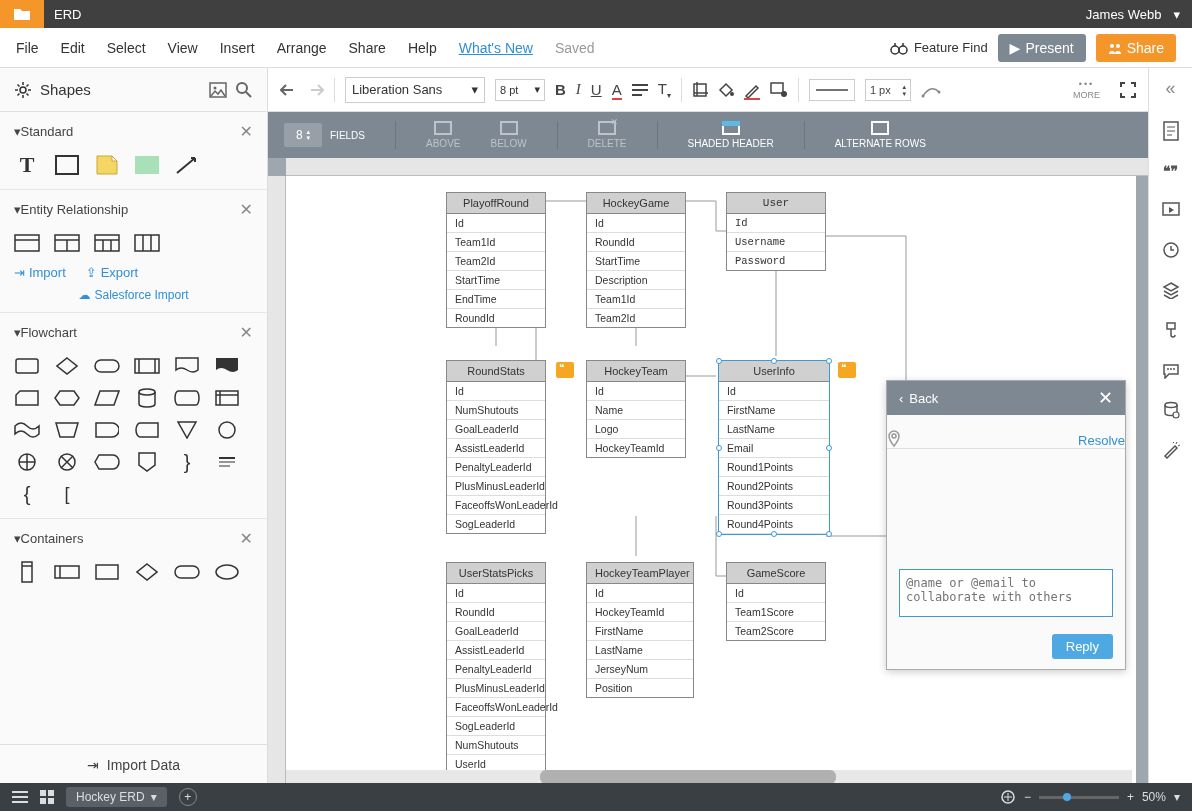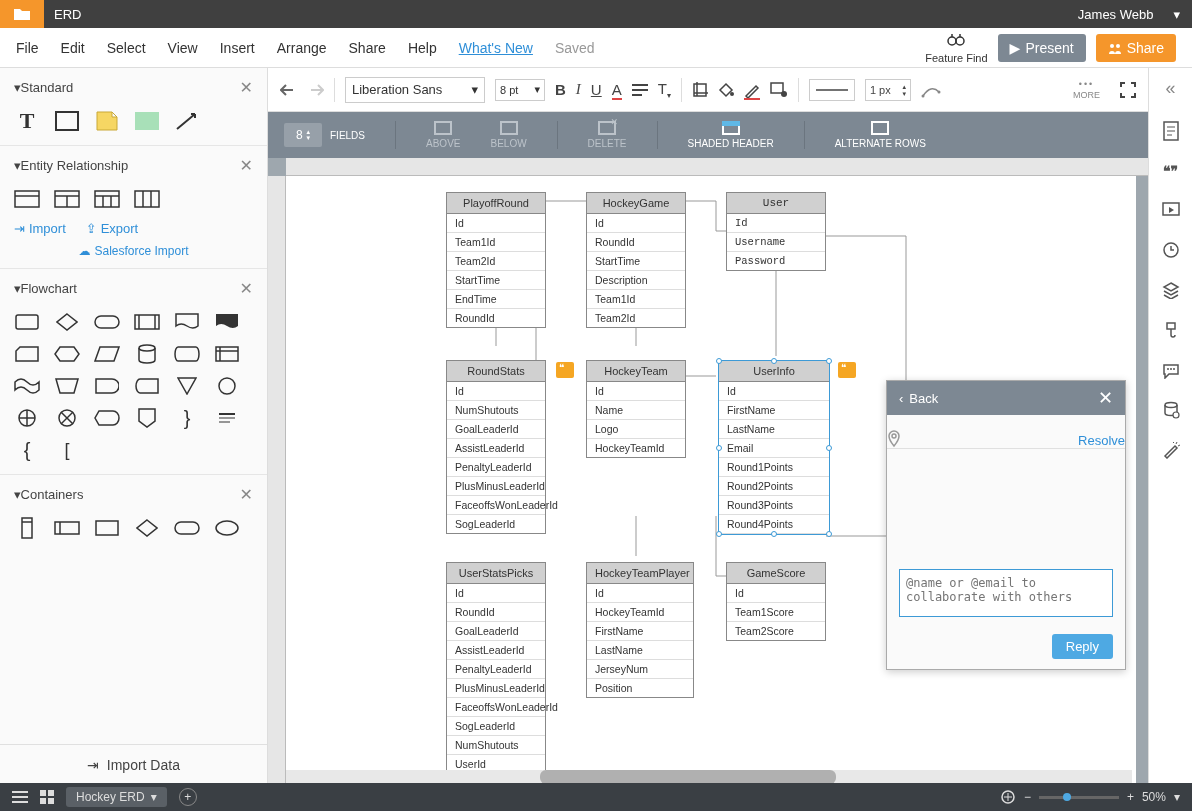--- a/index.html
+++ b/index.html
@@ -2,29 +2,29 @@
 <html><head>
 <meta charset="utf-8">
 <style>
 * { box-sizing: border-box; margin: 0; padding: 0; }
 body { font-family: Arial, sans-serif; font-size: 12px; color: #333; background: #fff; width: 1192px; height: 811px; overflow: hidden; position: relative; }
 
 
 .titlebar { background: #404040; height: 28px; display: flex; align-items: center; color: #fff; }
 .titlebar .folder-icon { width: 44px; height: 28px; background: #f5962b; display: flex; align-items: center; justify-content: center; }
 .titlebar .doc-title { margin-left: 10px; font-size: 13px; }
-.titlebar .user { margin-left: auto; margin-right: 12px; font-size: 13px; display: flex; align-items: flex-end; gap: 20px; }
+.titlebar .user { margin-left: auto; margin-right: 12px; font-size: 13px; display: flex; align-items: flex-end; gap: 12px; }
 
 
 .menubar { height: 40px; border-bottom: 1px solid #ddd; display: flex; align-items: center; padding: 0 16px; gap: 22px; font-size: 14px; }
 .menubar .menu-item { cursor: pointer; }
 .menubar .whats-new { color: #2f8fd8; text-decoration: underline; }
 .menubar .saved { color: #999; }
 .menubar .right-area { margin-left: auto; display: flex; align-items: center; gap: 10px; }
-.menubar .feature-find { display: flex; align-items: center; gap: 6px; color: #333; font-size: 11px; flex-direction: column; }
+.menubar .feature-find { display: flex; align-items: center; gap: 6px; color: #333; font-size: 13px; }
 .btn-present { background: #7d8893; color: #fff; padding: 6px 12px; border-radius: 3px; display: flex; align-items: center; gap: 5px; font-size: 14px; }
 .btn-share { background: #f5962b; color: #fff; padding: 6px 12px; border-radius: 3px; display: flex; align-items: center; gap: 5px; font-size: 14px; }
 
 
 .main { display: flex; height: 716px; }
 
 
 .shapes-panel { width: 268px; background: #fafafa; border-right: 1px solid #ddd; display: flex; flex-direction: column; }
 .shapes-header { height: 44px; display: flex; align-items: center; padding: 0 14px; border-bottom: 1px solid #e0e0e0; }
 .shapes-header .gear { margin-right: 8px; }
@@ -162,20 +162,42 @@
           </svg>
       </span>
       <span>Share</span>
     </div>
   </div>
 </div>
 
 <div class="main">
 
   <div class="shapes-panel">
+    <div class="shapes-header">
+      <span class="gear">
+        <svg width="18" height="18" viewBox="0 0 18 18">
+            <circle cx="9" cy="9" r="3" fill="none" stroke="#333" stroke-width="1.5"></circle>
+            <path d="M9 1 v3 M9 14 v3 M1 9 h3 M14 9 h3 M3.5 3.5 l2 2 M12.5 12.5 l2 2 M14.5 3.5 l-2 2 M5.5 12.5 l-2 2" stroke="#333" stroke-width="1.5"></path>
+          </svg>
+      </span>
+      <span class="title">Shapes</span>
+      <span class="hdr-icon">
+        <svg width="18" height="16" viewBox="0 0 18 16">
+            <rect x="1" y="1" width="16" height="14" fill="none" stroke="#666" stroke-width="1.5"></rect>
+            <circle cx="6" cy="6" r="1.5" fill="#666"></circle>
+            <path d="M2 14 l4-5 3 3 3-4 4 6" fill="none" stroke="#666" stroke-width="1.5"></path>
+          </svg>
+      </span>
+      <span class="hdr-icon">
+        <svg width="18" height="18" viewBox="0 0 18 18">
+            <circle cx="7" cy="7" r="5" fill="none" stroke="#666" stroke-width="2"></circle>
+            <path d="M11 11 l5 5" stroke="#666" stroke-width="2"></path>
+          </svg>
+      </span>
+    </div>
     <div class="shapes-body">
 
       <div class="category">
         <div class="cat-header">
           <span>▾ </span>
           <span>Standard</span>
           <span class="close-icon">✕</span>
         </div>
         <div class="shape-grid">
           <div class="shape-item">

